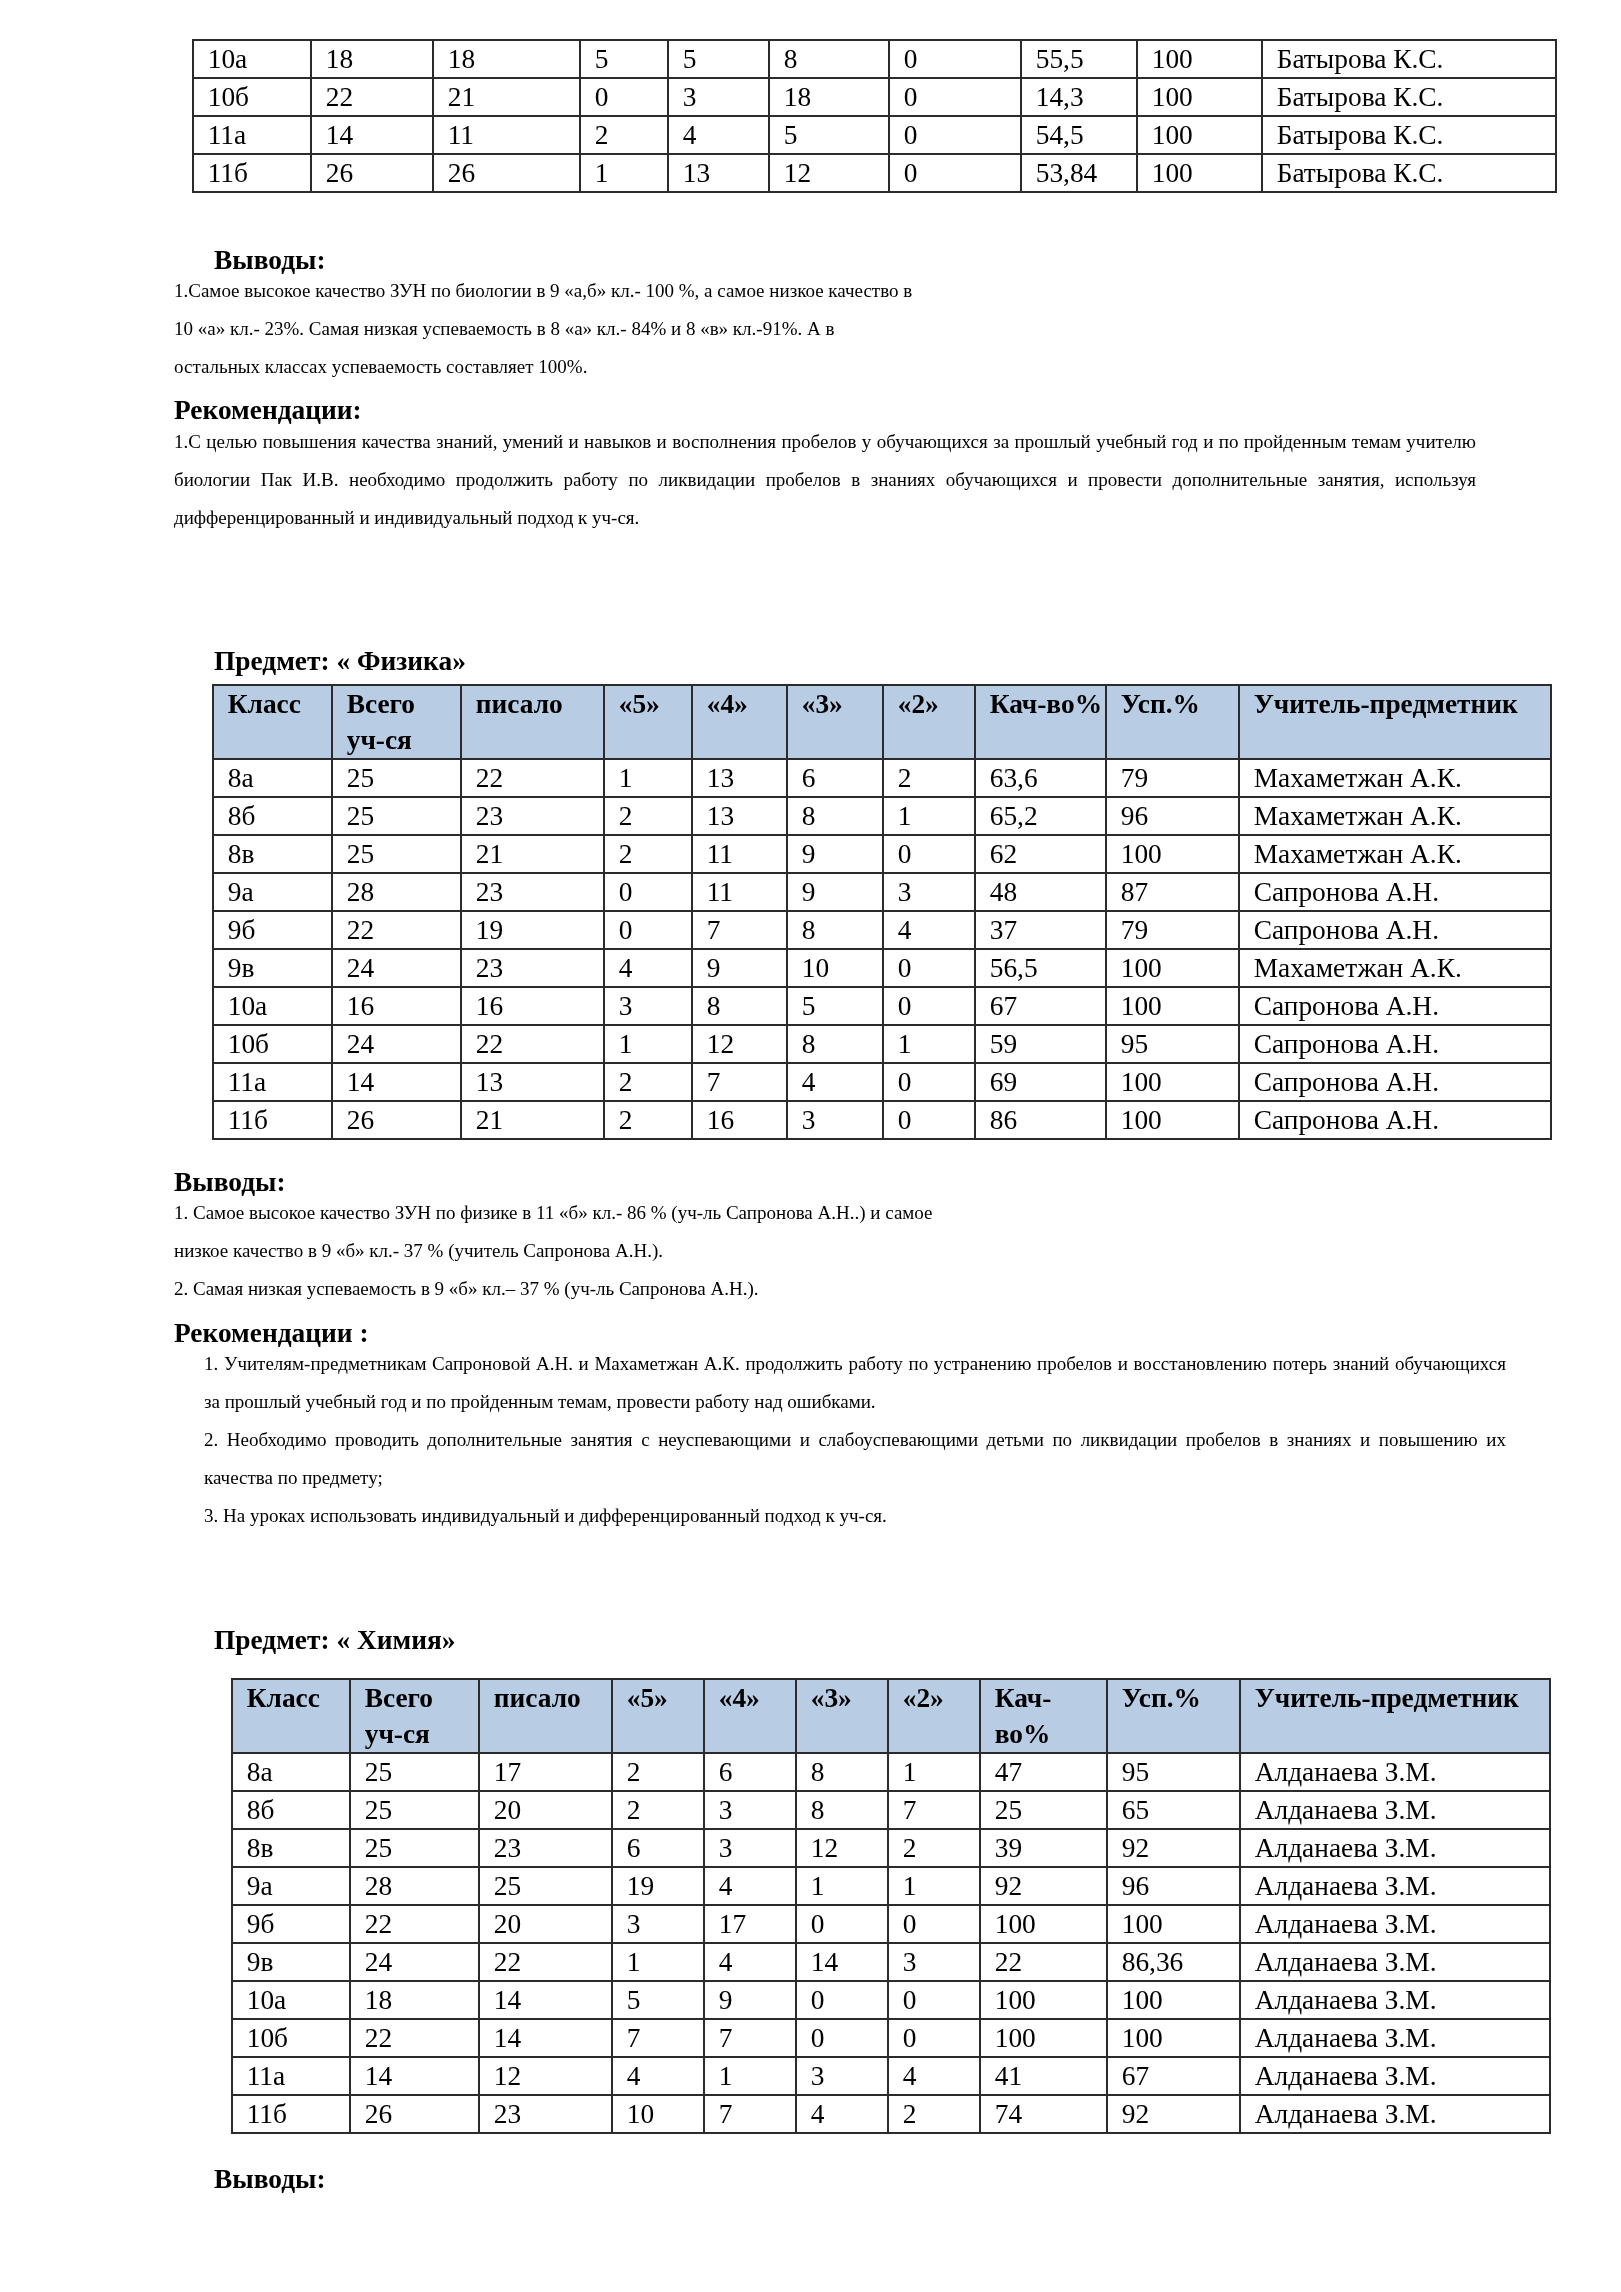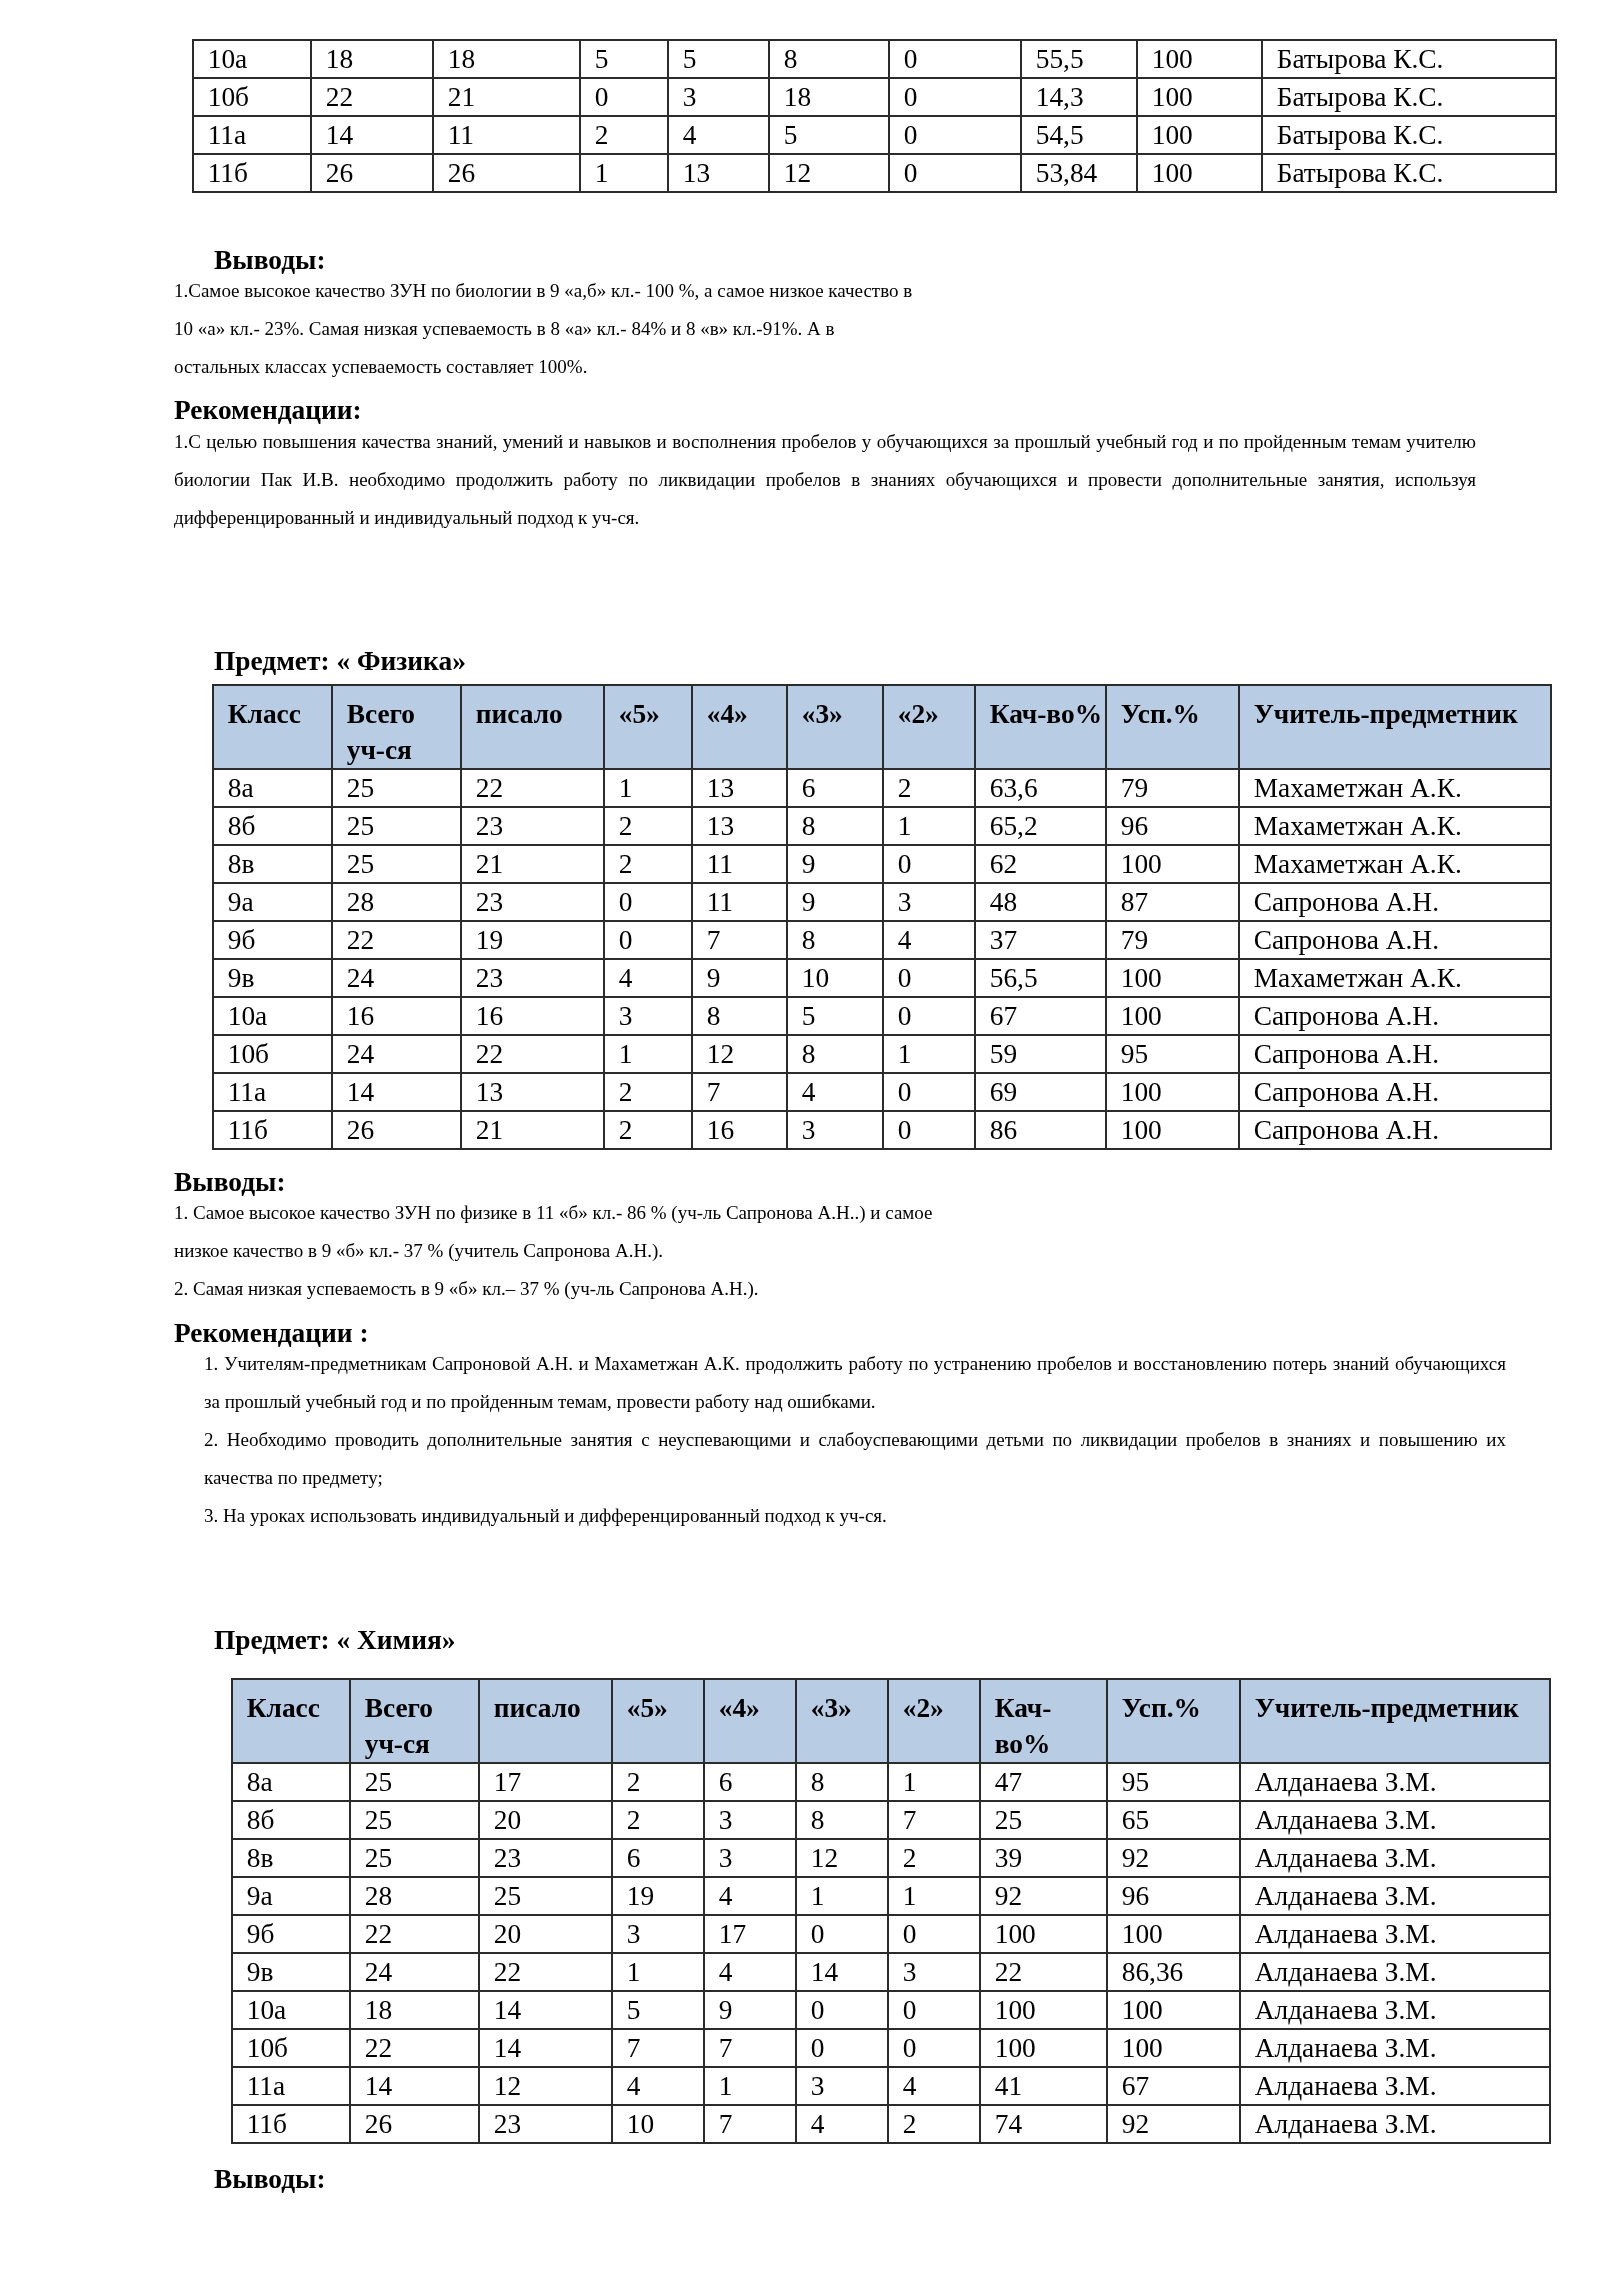--- a/index.html
+++ b/index.html
@@ -12,21 +12,21 @@
     table.grid {
       position: absolute; border-collapse: collapse; table-layout: fixed;
       font-family: "Liberation Serif", "DejaVu Serif", serif; font-size: 27.4px; border-radius: 7px;
     }
     table.grid td, table.grid th {
       border: 2px solid #2b2b2b; padding: 0 0 0 13.7px; text-align: left;
       vertical-align: top; line-height: 35px; height: 35px; font-weight: normal;
       white-space: nowrap; overflow: hidden;
     }
     table.grid th {
-      background: #b8cce4; font-weight: bold; line-height: 36px; padding-top: 10px; white-space: normal;
+      background: #b8cce4; font-weight: bold; line-height: 36px; padding-top: 0; white-space: normal;
     }
     table.grid td { padding-top: 1px; }
     .heading { font-weight: bold; font-size: 27.4px; line-height: 37px; margin-top: 7px; }
     .para { font-size: 19px; line-height: 38px; }
     .justify { text-align: justify; text-align-last: left; }
   </style>
 </head>
 <body>
 
 <table class="grid" style="left:192px; top:39px; width:1362px;">

